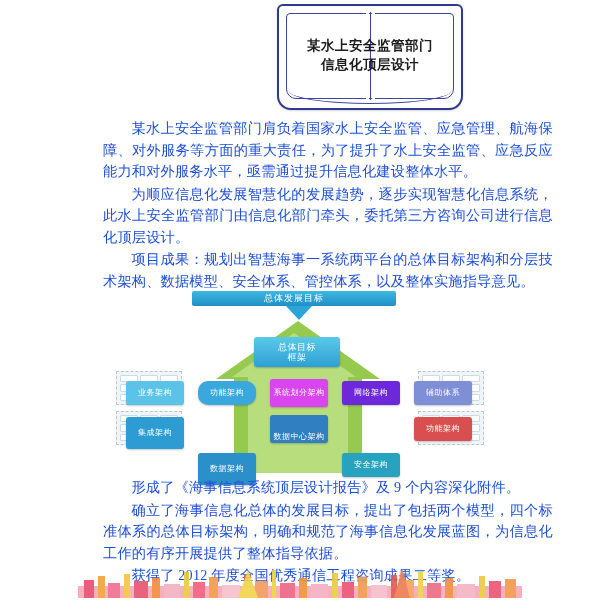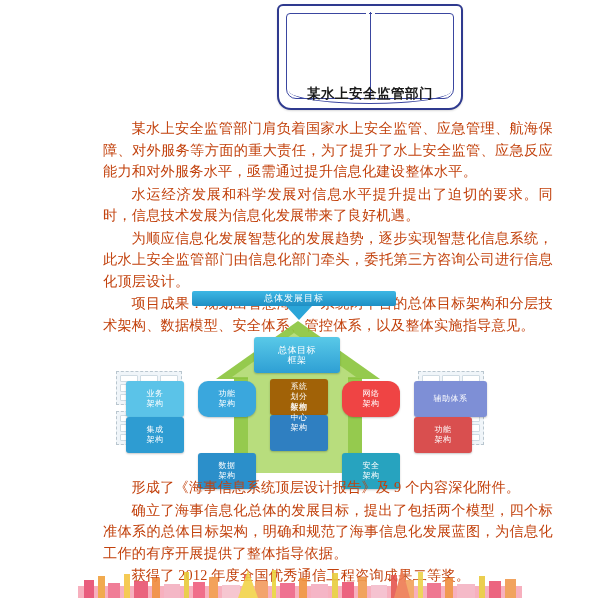--- a/index.html
+++ b/index.html
@@ -66,21 +66,20 @@
     left: 0;
     right: 0;
     top: 30px;
     text-align: center;
     font-family: "Liberation Sans", sans-serif;
     font-weight: bold;
     font-size: 13.5px;
     line-height: 19px;
     color: #1b1b1b;
     letter-spacing: 0.5px;
-    margin-top: 48px;
   }
   .book-curve {
     position: absolute;
     left: 10px;
     right: 10px;
     bottom: 4px;
     height: 12px;
     border-bottom: 1px solid #3a46a0;
     border-radius: 0 0 50% 50%/0 0 100% 100%;
   }
@@ -88,21 +87,21 @@
   
   .content {
     position: absolute;
     left: 103px;
     top: 118px;
     width: 450px;
   }
   .para {
     font-size: 14.2px;
     line-height: 21.5px;
-    color: #c2410c;
+    color: #1d4ed8;
     text-align: justify;
     text-justify: inter-ideograph;
     text-indent: 2em;
     margin: 0 0 1px 0;
     letter-spacing: 0.2px;
   }
 
   
   .diagram {
     position: absolute;
@@ -210,21 +209,21 @@
     font-family: "Liberation Sans", sans-serif;
     font-size: 8px;
     line-height: 10px;
     text-align: center;
     display: flex;
     align-items: center;
     justify-content: center;
     letter-spacing: 0.5px;
     box-shadow: 0 1px 2px rgba(0,0,0,0.22);
     box-sizing: border-box;
-    padding: 18px;
+    padding: 1px;
   }
   .node span { display: block; }
 
   
   .content2 {
     position: absolute;
     left: 103px;
     top: 477px;
     width: 450px;
   }
@@ -241,27 +240,27 @@
 </head>
 <body>
 
 <div class="book-wrap">
   <div class="book">
     <div class="book-inner"></div>
     <div class="book-spine"></div>
     <div class="book-curve"></div>
     <div class="book-title">
       <div>某水上安全监管部门</div>
+      <div>信息化顶层设计</div>
     </div>
   </div>
 </div>
 
 <div class="content">
   <p class="para">某水上安全监管部门肩负着国家水上安全监管、应急管理、航海保障、对外服务等方面的重大责任，为了提升了水上安全监管、应急反应能力和对外服务水平，亟需通过提升信息化建设整体水平。</p>
-  <p class="para">水运经济发展和科学发展对信息水平提升提出了迫切的要求。同时，信息技术发展为信息化发展带来了良好机遇。</p>
   <p class="para">为顺应信息化发展智慧化的发展趋势，逐步实现智慧化信息系统，此水上安全监管部门由信息化部门牵头，委托第三方咨询公司进行信息化顶层设计。</p>
   <p class="para">项目成果：规划出智慧海事一系统两平台的总体目标架构和分层技术架构、数据模型、安全体系、管控体系，以及整体实施指导意见。</p>
 </div>
 
 <div class="diagram">
 
   <div class="diag-title">总体发展目标</div>
   <div class="arrow-down"></div>
 
   <div class="panel" style="left:28px;  top:80px;  width:66px; height:34px;">
@@ -328,31 +327,31 @@
     <span style="white-space:pre-line;">总体目标
 框架</span>
   </div>
 
   <div class="node" style="left:38px; top:90px; width:58px; height:24px; background:#5bc3e8;">
     <span>业务架构</span>
   </div>
   <div class="node" style="left:110px; top:90px; width:58px; height:24px; background:#3aa7dd;border-radius:10px;">
     <span>功能架构</span>
   </div>
-  <div class="node" style="left:182px; top:88px; width:58px; height:28px; background:#a16207;">
+  <div class="node" style="left:182px; top:88px; width:58px; height:28px; background:#d946ef;">
     <span>系统划分架构</span>
   </div>
-  <div class="node" style="left:254px; top:90px; width:58px; height:24px; background:#ef4444;border-radius:12px;">
+  <div class="node" style="left:254px; top:90px; width:58px; height:24px; background:#6d28d9;">
     <span>网络架构</span>
   </div>
-  <div class="node" style="left:326px; top:90px; width:73px; height:24px; background:#7e8fd6;text-align:right;">
+  <div class="node" style="left:326px; top:90px; width:58px; height:24px; background:#7e8fd6;text-align:right;">
     <span>辅助体系</span>
   </div>
 
-  <div class="node" style="left:38px; top:126px; width:58px; height:23px; background:#2e9cd2;">
+  <div class="node" style="left:38px; top:126px; width:58px; height:32px; background:#2e9cd2;">
     <span>集成架构</span>
   </div>
   <div class="node" style="left:110px; top:126px; width:58px; height:32px; background:#2b8fca;margin-top:36px;">
     <span>数据架构</span>
   </div>
   <div class="node" style="left:182px; top:124px; width:58px; height:28px; background:#2f7fc1;align-items:flex-end;">
     <span>数据中心架构</span>
   </div>
   <div class="node" style="left:254px; top:126px; width:58px; height:24px; background:#27a3bf;margin-top:36px;">
     <span>安全架构</span>

